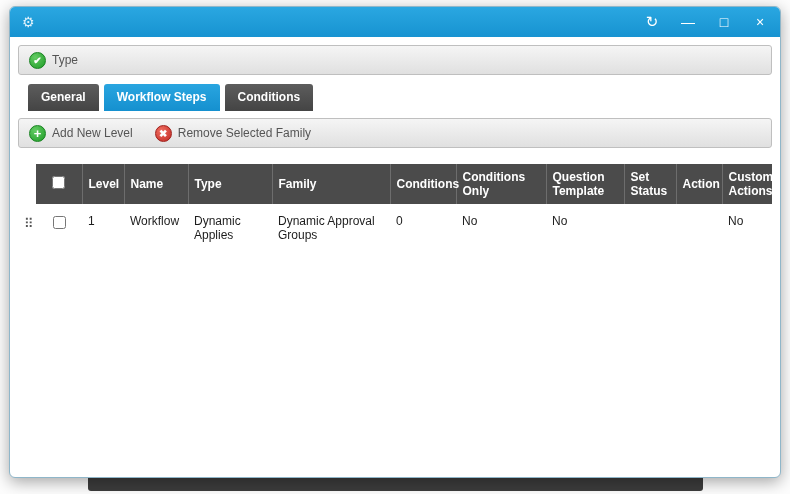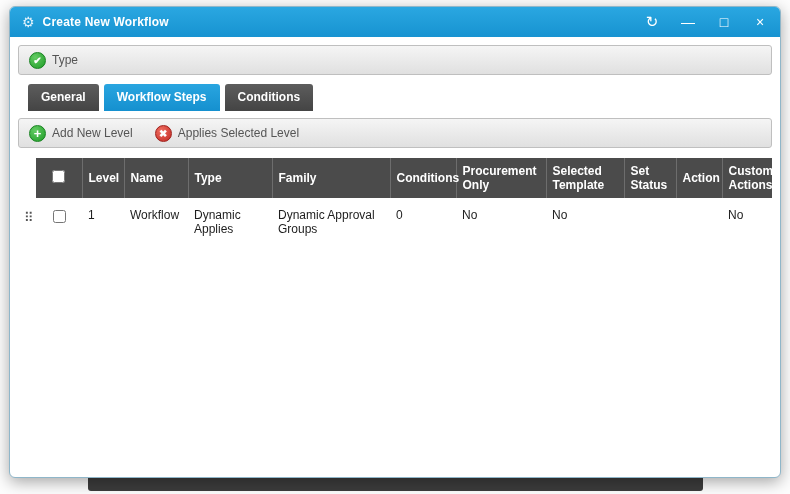--- a/index.html
+++ b/index.html
@@ -85,21 +85,21 @@
     padding: 6px 13px 7px;
     background: linear-gradient(#5d5d5d, #444);
     border-radius: 3px 3px 0 0;
     cursor: pointer;
     white-space: nowrap;
   }
   .tab.active { background: linear-gradient(#29a5e0, #1590cf); }
 
   .level-toolbar { margin-top: 7px; }
 
-  .grid { margin-top: 10px; }
+  .grid { margin-top: 16px; }
   table {
     border-collapse: collapse;
     table-layout: fixed;
     width: 100%;
     font-size: 12px;
   }
   thead th {
     background: #4b4b4b;
     color: #fff;
     font-weight: bold;
@@ -127,21 +127,20 @@
 </style>
 </head>
 <body>
 
 <div class="footer-bar"></div>
 
 <div class="window">
 
   <div class="titlebar">
     <span class="app-icon">⚙</span>
-    <span class="title">Create New Workflow</span>
     <div class="controls">
       <span class="ctrl refresh">↻</span>
       <span class="ctrl">—</span>
       <span class="ctrl">□</span>
       <span class="ctrl">×</span>
     </div>
   </div>
 
   <div class="win-body">
 
@@ -158,21 +157,21 @@
       <div class="tab">Conditions</div>
     </div>
 
     <div class="toolbar level-toolbar">
       <div class="tool-btn">
         <span class="icon-circle icon-green icon-plus">+</span>
         <span>Add New Level</span>
       </div>
       <div class="tool-btn">
         <span class="icon-circle icon-red">✖</span>
-        <span>Applies Selected Level</span>
+        <span>Remove Selected Family</span>
       </div>
     </div>
 
     <div class="grid">
       <table>
         <colgroup>
           <col style="width:18px">
             <col style="width:46px">
             <col style="width:42px">
           <col style="width:64px">
@@ -189,22 +188,22 @@
           <tr>
             <th class="drag-col"></th>
             <th class="check-col">
               <input type="checkbox" style="">
             </th>
             <th>Level</th>
             <th>Name</th>
             <th>Type</th>
             <th>Family</th>
             <th>Conditions</th>
-            <th>Procurement Only</th>
-            <th>Selected Template</th>
+            <th>Conditions Only</th>
+            <th>Question Template</th>
             <th>Set Status</th>
             <th>Action</th>
             <th>Custom Actions</th>
           </tr>
         </thead>
         <tbody>
           <tr>
             <td>
               <span class="drag-handle">⠿</span>
             </td>

